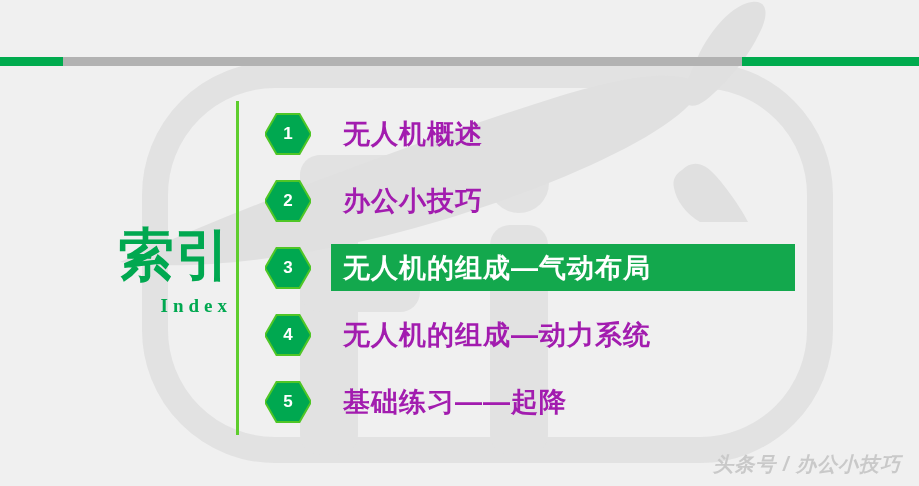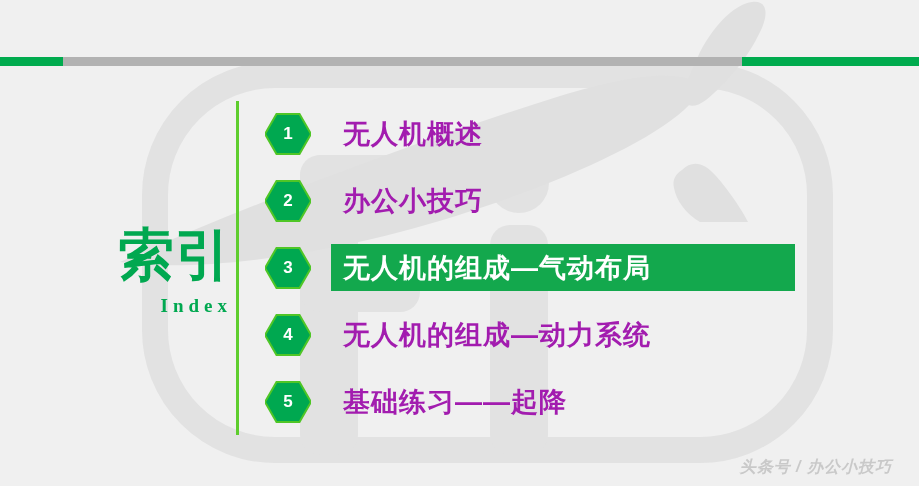--- a/index.html
+++ b/index.html
@@ -128,23 +128,23 @@
     top: 10px;
     width: 464px;
     height: 47px;
     background: #13a84d;
     z-index: 1;
   }
 
   
   .watermark {
     position: absolute;
-    right: 27px;
+    right: 18px;
     bottom: 8px;
-    font-size: 16px;
+    font-size: 20px;
     color: #c9c9c9;
     letter-spacing: 1px;
     font-weight: bold;
     font-style: italic;
   }
 </style>
 </head>
 <body>
 
 <div id="slide">

